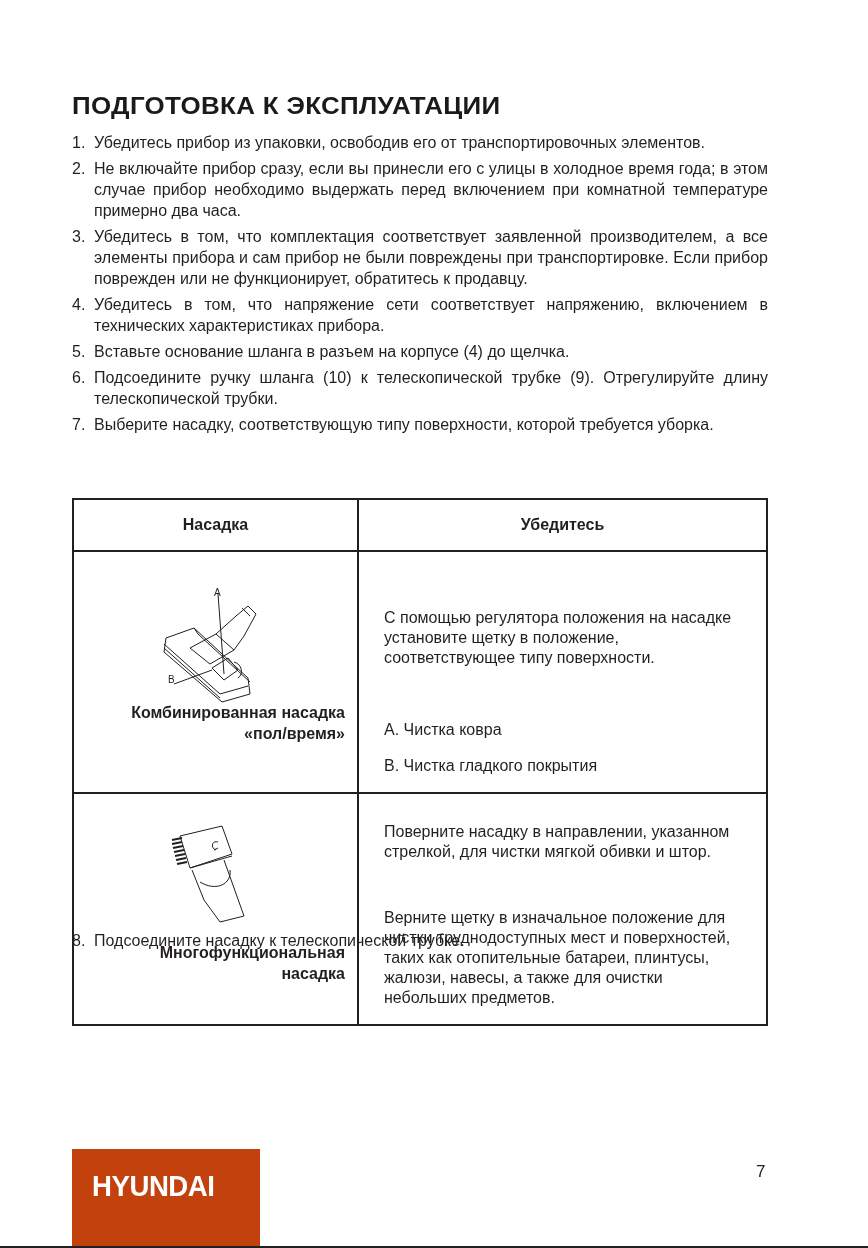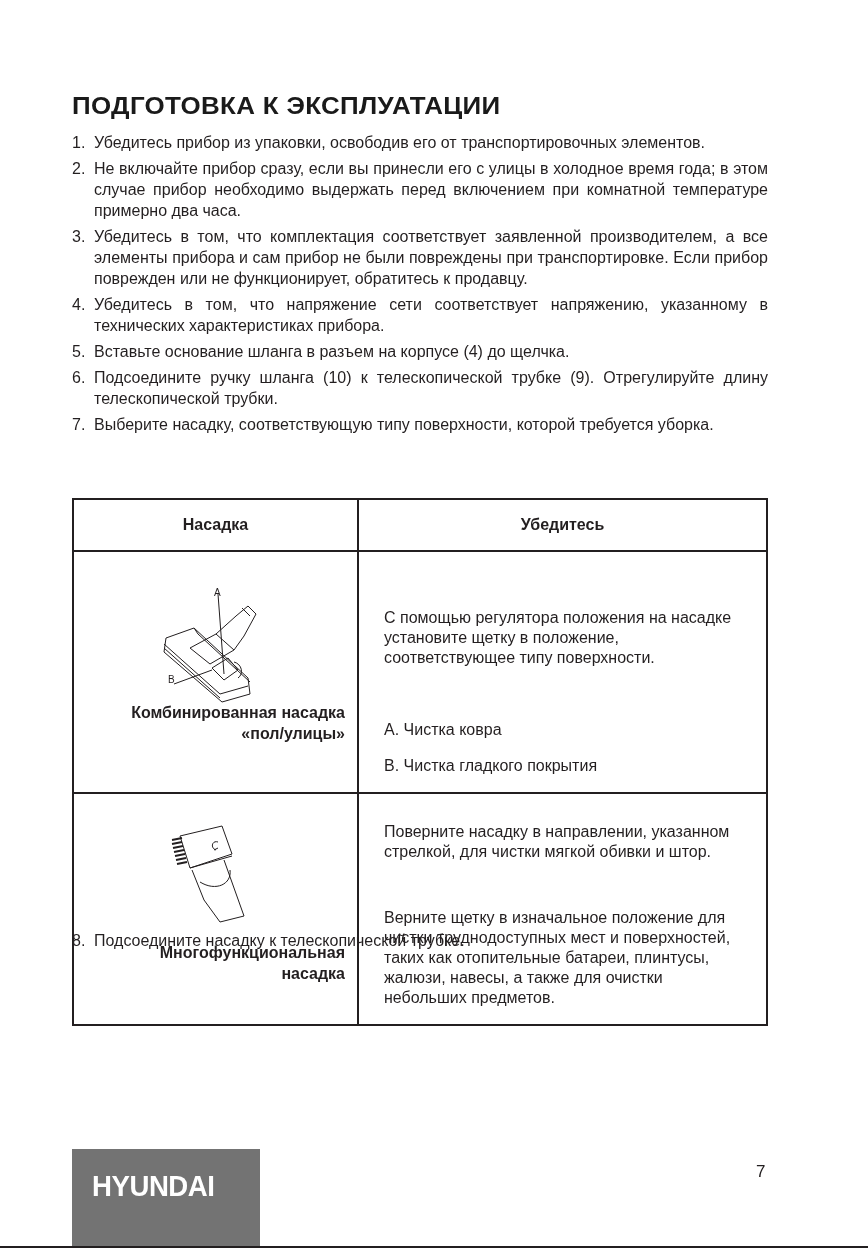--- a/index.html
+++ b/index.html
@@ -16,21 +16,21 @@
   table.nozzles th { height:26px; font-weight:bold; text-align:center; vertical-align:middle; font-size:16px; }
   .col1 { width:259px; }
   .cell-left { position:relative; text-align:center; }
   .cell-right { padding:0 8px 0 9px !important; line-height:20px; }
   .nozzle-name { font-weight:bold; line-height:21px;text-align:right; }
   .row1 td { height:194px; }
   .row2 td { height:183px; }
   .para { margin:16px; }
   .step8 { position:absolute; left:72px; top:932px; font-size:16px; display:flex; }
   .step8 .num { width:22px; }
-  .logo { position:absolute; left:72px; top:1149px; width:188px; height:99px; background:#737373; }
+  .logo { position:absolute; left:72px; top:1149px; width:188px; height:99px; background:#c2410c; }
   .logo span { position:absolute; left:20px; top:20px; color:#ffffff; font-weight:bold; font-size:30px;
                letter-spacing:-0.5px; transform:scaleX(0.92); transform-origin:left; }
   .page-num { position:absolute; left:756px; top:1162px; font-size:17px; color:#231f20; }
   .bottom-line { position:absolute; left:0; top:1246px; width:868px; height:2px; background:#231f20; }
 </style>
 </head>
 <body>
 
 <h1 class="title">ПОДГОТОВКА К ЭКСПЛУАТАЦИИ</h1>
 
@@ -42,21 +42,21 @@
   <li class="step">
     <span class="num">2.</span>
     <span class="txt">Не включайте прибор сразу, если вы принесли его с улицы в холодное время года; в этом случае прибор необходимо выдержать перед включением при комнатной температуре примерно два часа.</span>
   </li>
   <li class="step">
     <span class="num">3.</span>
     <span class="txt">Убедитесь в том, что комплектация соответствует заявленной производителем, а все элементы прибора и сам прибор не были повреждены при транспортировке. Если прибор поврежден или не функционирует, обратитесь к продавцу.</span>
   </li>
   <li class="step">
     <span class="num">4.</span>
-    <span class="txt">Убедитесь в том, что напряжение сети соответствует напряжению, указанному в технических характеристиках прибора.</span>
+    <span class="txt">Убедитесь в том, что напряжение сети соответствует напряжению, включением в технических характеристиках прибора.</span>
   </li>
   <li class="step">
     <span class="num">5.</span>
     <span class="txt">Вставьте основание шланга в разъем на корпусе (4) до щелчка.</span>
   </li>
   <li class="step">
     <span class="num">6.</span>
     <span class="txt">Подсоедините ручку шланга (10) к телескопической трубке (9). Отрегулируйте длину телескопической трубки.</span>
   </li>
   <li class="step">
@@ -85,21 +85,21 @@
           <path d="M74 82 L90 72 L100 84 L86 94 Z"></path>
           <path d="M96 76 C104 78 106 88 100 92"></path>
           <line x1="86" y1="88" x2="80" y2="8"></line>
           <line x1="36" y1="98" x2="74" y2="84"></line>
         </svg>
         <span style="position:absolute;left:128px;top:23px;font-size:10px;">A</span>
         <span style="position:absolute;left:82px;top:110px;font-size:10px;">B</span>
       </div>
       <div class="nozzle-name" style="margin-top:-12px;">
         <div>Комбинированная насадка</div>
-        <div>«пол/улицы»</div>
+        <div>«пол/время»</div>
       </div>
     </td>
     <td class="cell-right">
       <div style="height:40px;"></div>
       <p class="para">С помощью регулятора положения на насадке установите щетку в положение, соответствующее типу поверхности.</p>
       <div style="height:20px;"></div>
       <p class="para">А. Чистка ковра</p>
       <p class="para">В. Чистка гладкого покрытия</p>
     </td>
   </tr>

